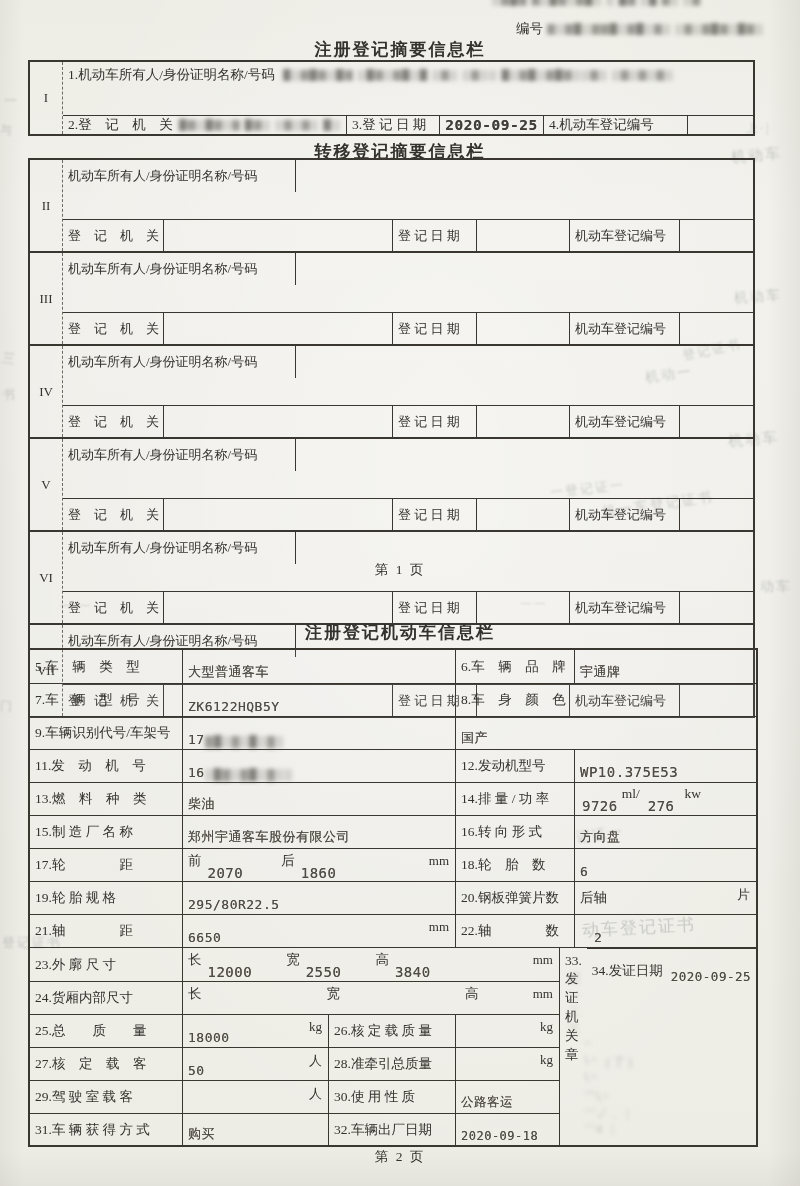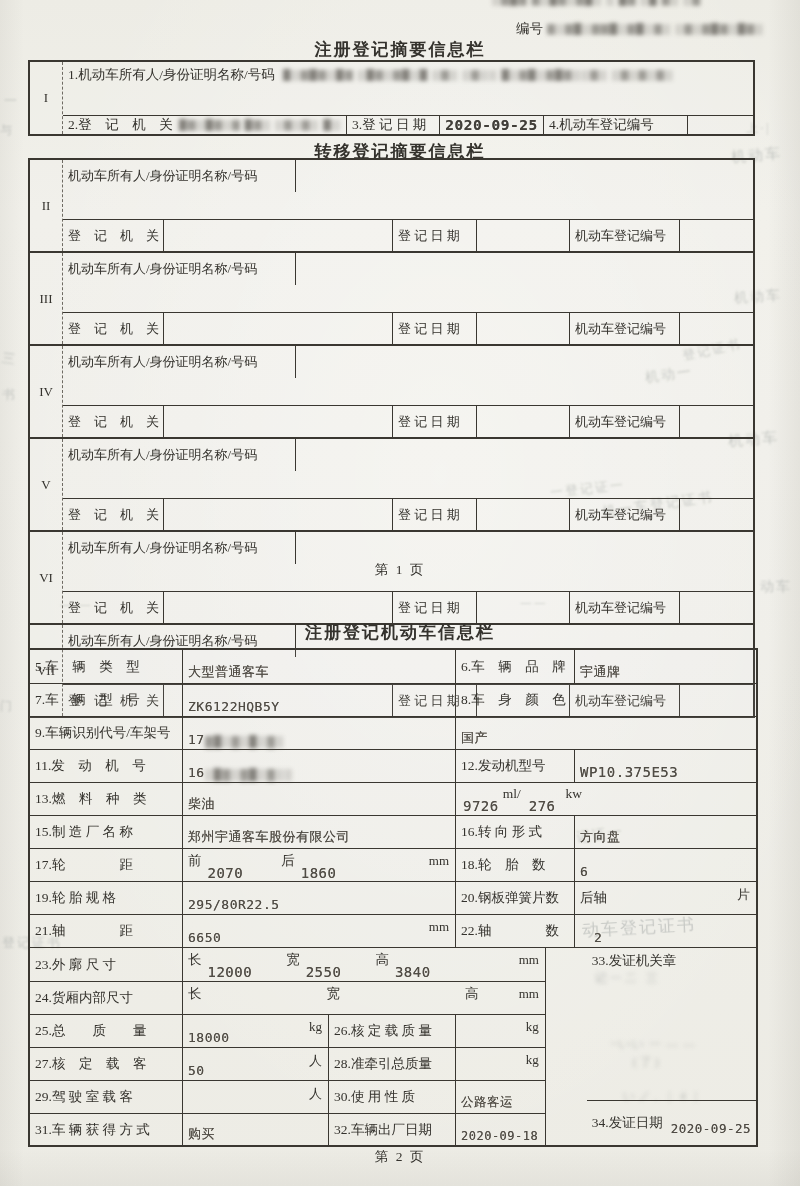--- a/index.html
+++ b/index.html
@@ -78,21 +78,21 @@
     font-family:"DejaVu Sans Mono","Liberation Mono",monospace;
     color:var(--typed);font-size:13px;letter-spacing:.5px;
     text-shadow:0 0 .4px rgba(80,76,69,.8);
   }
   .typed-low{align-self:flex-end;padding-bottom:2px;}
   .date-big{font-size:14.5px;font-weight:bold;color:#413e39;}
   .unit{position:absolute;right:6px;top:4px;font-size:13px;}
   .dim-cell{align-items:flex-start;padding-top:3px;}
   .dim-cell .printed{font-size:13.5px;}
   .dim-cell .typed{margin-top:13px;margin-left:6px;margin-right:10px;font-size:14px;}
-  .sealcol{flex:0 0 177px;border-left:1.5px solid var(--border);display:flex;flex-direction:column;box-sizing:border-box;padding-left:41px;}
+  .sealcol{flex:0 0 177px;border-left:1.5px solid var(--border);display:flex;flex-direction:row;box-sizing:border-box;}
   .sealcell{flex:1;position:relative;padding:3px 5px;box-sizing:border-box;}
   .smudge{position:absolute;color:#8e9290;filter:blur(2px);opacity:.55;font-size:12px;letter-spacing:3px;}
 </style>
 </head>
 <body>
 
 <div class="scan">
   <div class="ghost-layer">
       <span class="ghost" style="left: 731px; top: 146px; font-size: 15px; transform: rotate(-5deg); filter: blur(0.8px);">机动车</span>
       <span class="ghost" style="left: 734px; top: 288px; font-size: 14px; transform: rotate(-4deg); filter: blur(0.8px);">机动车</span>
@@ -377,20 +377,23 @@
         </div>
     </div>
 
     <div class="trow bt" style="height:33px">
       <div class="cell" style="width:152px">
           <span class="lbl">13.燃　料　种　类</span>
         </div>
       <div class="cell bl" style="width:273px">
           <span class="typed typed-low">柴油</span>
         </div>
+      <div class="cell bl" style="width:119px">
+          <span class="lbl">14.排 量 / 功 率</span>
+        </div>
       <div class="cell bl dim-cell" style="flex:1">
         <span class="typed" style="margin-top:12px;margin-left:2px;margin-right:4px">9726</span>
         <span class="printed">ml/</span>
         <span class="typed" style="margin-top:12px;margin-left:8px;">276</span>
         <span class="printed">kw</span>
       </div>
     </div>
 
     <div class="trow bt" style="height:33px">
       <div class="cell" style="width:152px">

